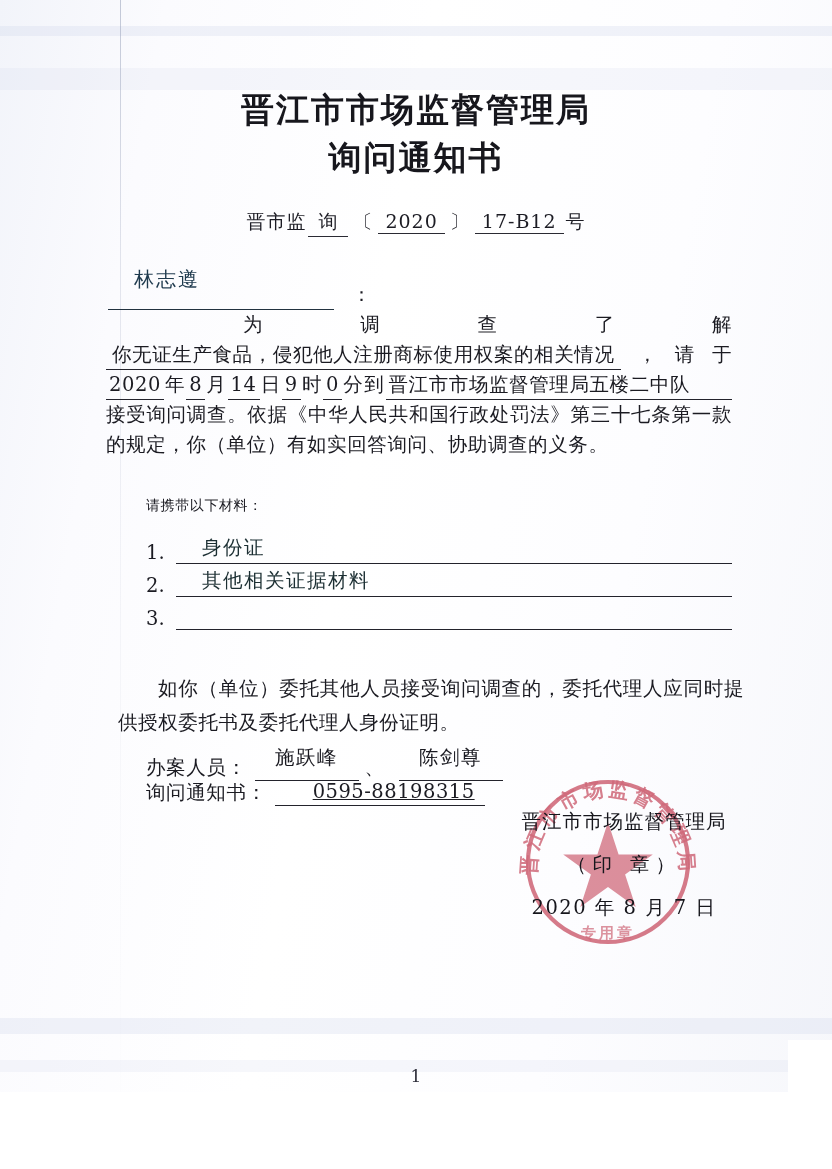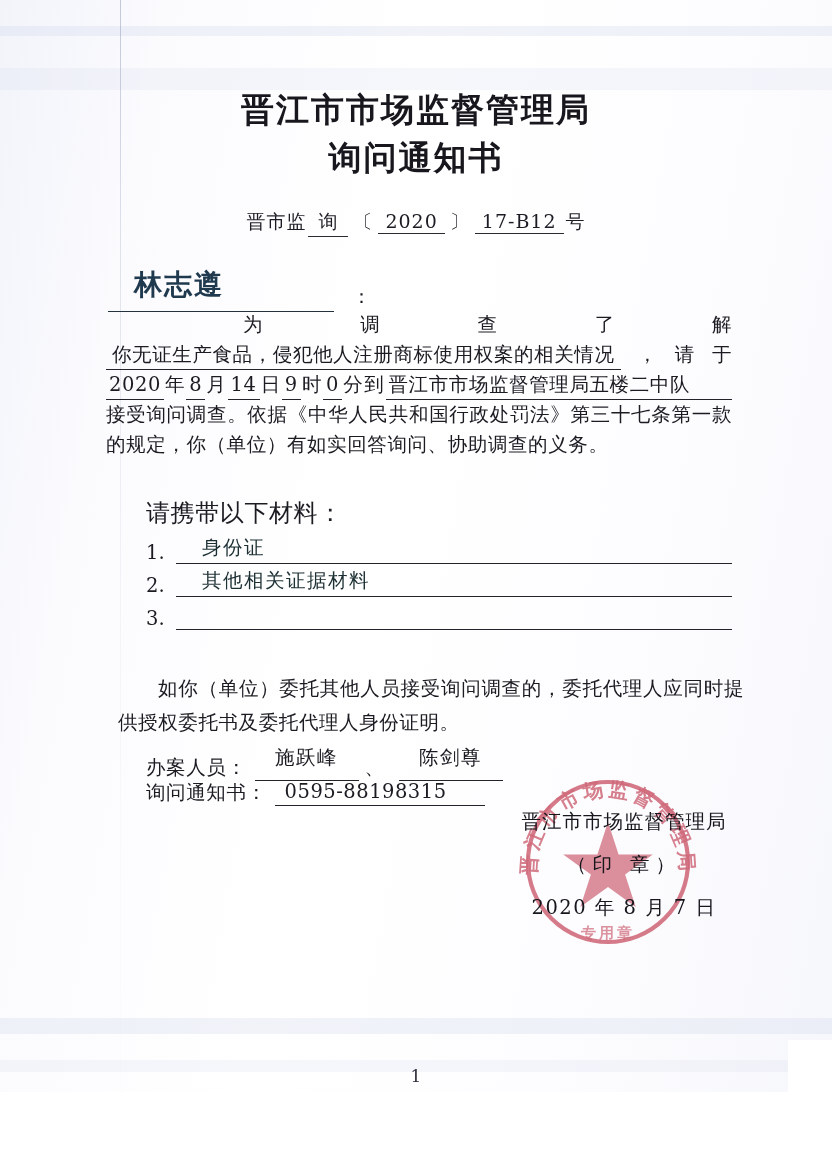--- a/index.html
+++ b/index.html
@@ -114,25 +114,24 @@
     left: 108px;
     display: flex;
     align-items: flex-end;
     font-size: 19px;
   }
   .recipient-blank {
     display: inline-block;
     width: 200px;
     border-bottom: 1.4px solid #22323f;
     padding-left: 26px;
-    padding-bottom: 7px;
+    padding-bottom: 16px;
     color: #1f3a4e;
-    font-size: 28px;
+    font-size: 20px;
     letter-spacing: 2px;
-    font-weight: bold;
   }
   .recipient-colon {
     margin-left: 18px;
     padding-bottom: 2px;
     color: #1b1b22;
   }
 
   
   .body {
     position: absolute;
@@ -156,21 +155,21 @@
     display: inline-block;
     line-height: 25px;
   }
   .ul.wide { padding: 0 6px 2px 6px; }
   .ul.pad-r { padding-right: 42px; }
 
   .bring-label {
     position: absolute;
     top: 497px;
     left: 146px;
-    font-size: 24px;
+    font-size: 14px;
     letter-spacing: 0.6px;
   }
 
   .items {
     position: absolute;
     top: 531px;
     left: 146px;
     width: 586px;
   }
   .item {
@@ -232,24 +231,25 @@
     left: 146px;
     font-size: 19.5px;
     display: flex;
     align-items: flex-end;
     letter-spacing: 0.6px;
   }
   .phone-fill {
     display: inline-block;
     border-bottom: 1.3px solid #23232c;
     min-width: 190px;
-    text-align: left;
+    text-align: right;
     padding: 0 10px 2px 10px;
     margin-left: 8px;
     letter-spacing: 0.5px;
+    text-decoration: underline;
   }
 
   .sign-block {
     position: absolute;
     top: 800px;
     left: 494px;
     width: 260px;
     text-align: center;
     font-size: 19.5px;
     line-height: 43px;

